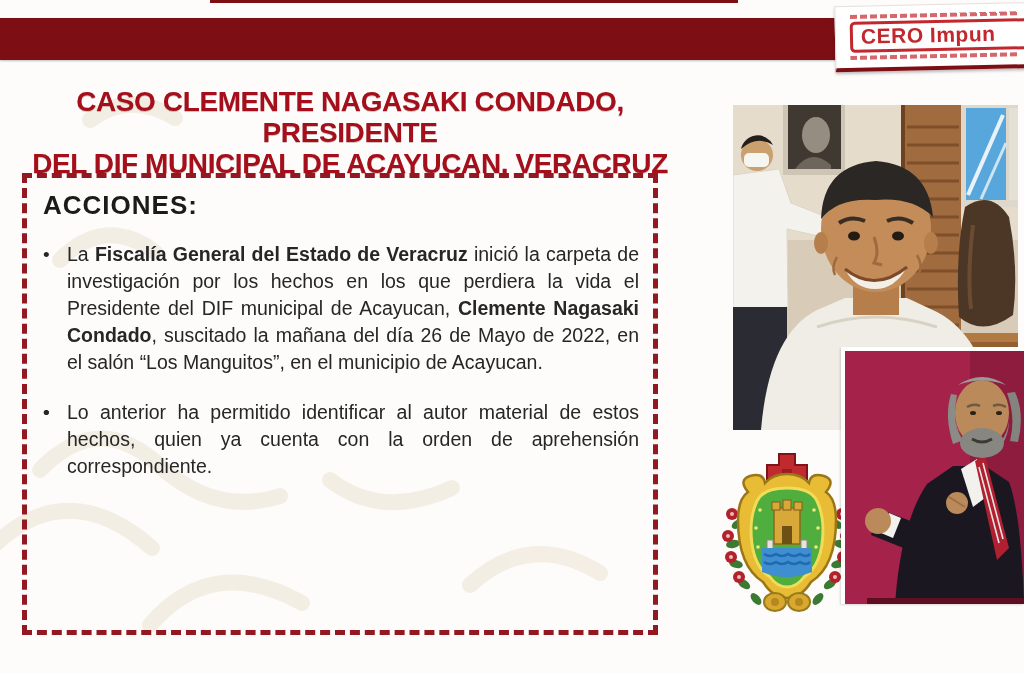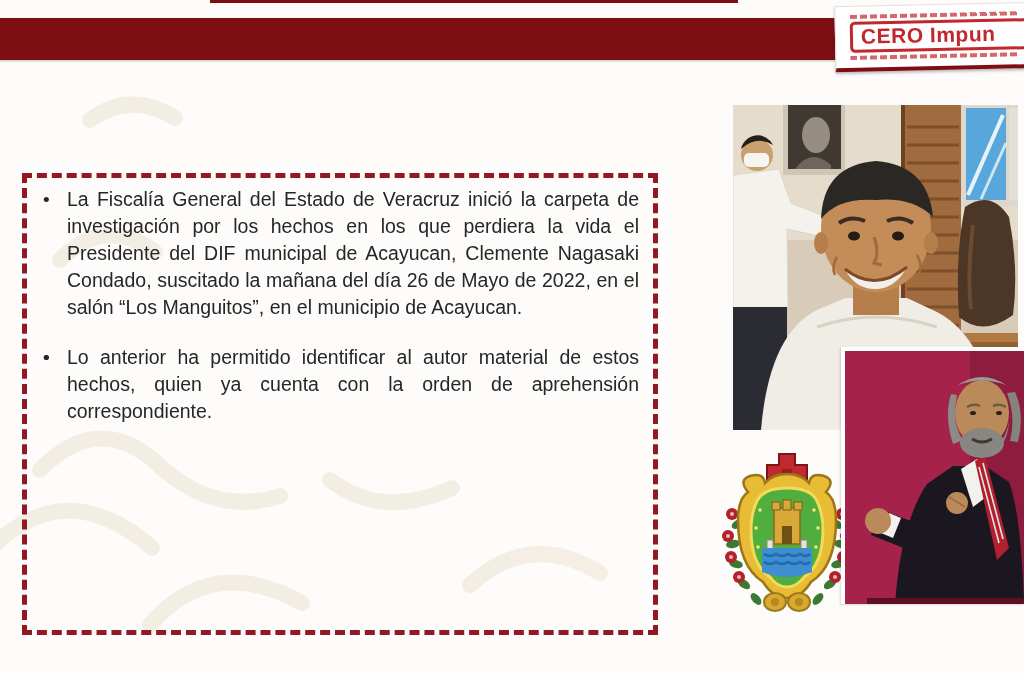--- a/index.html
+++ b/index.html
@@ -44,21 +44,21 @@
   }
   .actions-heading{
     margin:4px 0 20px 4px;font-size:26px;font-weight:bold;color:#1b1b1b;letter-spacing:1px;
   }
   .actions-box ul{list-style:none;margin:0;padding:0;}
   .actions-box li{
     position:relative;padding-left:28px;margin-bottom:23px;
     font-size:19.5px;line-height:27px;color:#262626;text-align:justify;
   }
   .actions-box li .dot{position:absolute;left:4px;top:0;font-size:19px;color:#262626;}
-  .actions-box li span.b{font-weight:normal;}
+  .actions-box li span.b{font-weight:bold;}
   
   .victim-photo{position:absolute;left:733px;top:105px;width:285px;height:325px;z-index:1;}
   .victim-photo svg{display:block;width:100%;height:100%;}
   .coat-of-arms{position:absolute;left:722px;top:452px;width:130px;height:170px;z-index:4;}
   .coat-of-arms svg{display:block;width:100%;height:100%;}
   .interpreter-box{
     position:absolute;left:841px;top:347px;width:183px;height:257px;z-index:5;
     border-left:4px solid #fff;border-top:4px solid #fff;box-sizing:border-box;
     box-shadow:-1px 1px 2px rgba(0,0,0,.15);
   }
@@ -83,20 +83,24 @@
 
   <div class="top-line"></div>
   <div class="header-bar"></div>
 
   <div class="cero-badge">
     <div class="tiny-row"></div>
     <div class="stamp-box">CERO Impun</div>
     <div class="tiny-row"></div>
   </div>
 
+  <div class="title">
+    <div>CASO CLEMENTE NAGASAKI CONDADO, PRESIDENTE</div>
+    <div>DEL DIF MUNICIPAL DE ACAYUCAN, VERACRUZ</div>
+  </div>
 
   <div class="victim-photo" role="img" aria-label="Fotografía de Clemente Nagasaki Condado sonriendo en un restaurante">
     <svg viewBox="0 0 285 325" preserveAspectRatio="none" aria-hidden="true">
       <rect width="285" height="325" fill="#d8cbb8"></rect>
       <rect width="285" height="135" fill="#e6dccb"></rect>
 
       <rect x="168" y="0" width="4" height="325" fill="#6e421f"></rect>
       <rect x="172" y="0" width="56" height="325" fill="#a06c3f"></rect>
       <g stroke="#7e4f28" stroke-width="3">
         <line x1="174" y1="22" x2="226" y2="22"></line>
@@ -149,20 +153,21 @@
       <ellipse cx="121" cy="131" rx="6" ry="4.5" fill="#241c14"></ellipse>
       <ellipse cx="165" cy="131" rx="6" ry="4.5" fill="#241c14"></ellipse>
       <path d="M141,132 q6,16 0,26 l8,2" stroke="#a06a3c" stroke-width="3" fill="none"></path>
       <path d="M112,164 q30,24 62,-2 q-12,22 -32,22 q-20,0 -30,-20 z" fill="#f2efe8"></path>
       <path d="M112,164 q30,24 62,-2" stroke="#7c4a28" stroke-width="3" fill="none"></path>
       <path d="M104,152 q-6,10 -2,18 M184,150 q6,10 2,18" stroke="#a06a3c" stroke-width="2.5" fill="none"></path>
     </svg>
   </div>
 
   <div class="actions-box">
+    <h2 class="actions-heading">ACCIONES:</h2>
     <ul>
       <li>
         <span class="dot">•</span>
         <span><span>La </span><span class="b">Fiscalía General del Estado de Veracruz</span><span> inició la carpeta de investigación por los hechos en los que perdiera la vida el Presidente del DIF municipal de Acayucan, </span><span class="b">Clemente Nagasaki Condado</span><span>, suscitado la mañana del día 26 de Mayo de 2022, en el salón “Los Manguitos”, en el municipio de Acayucan.</span></span>
       </li>
       <li>
         <span class="dot">•</span>
       </li>
       <li>
         <span class="dot">•</span>

